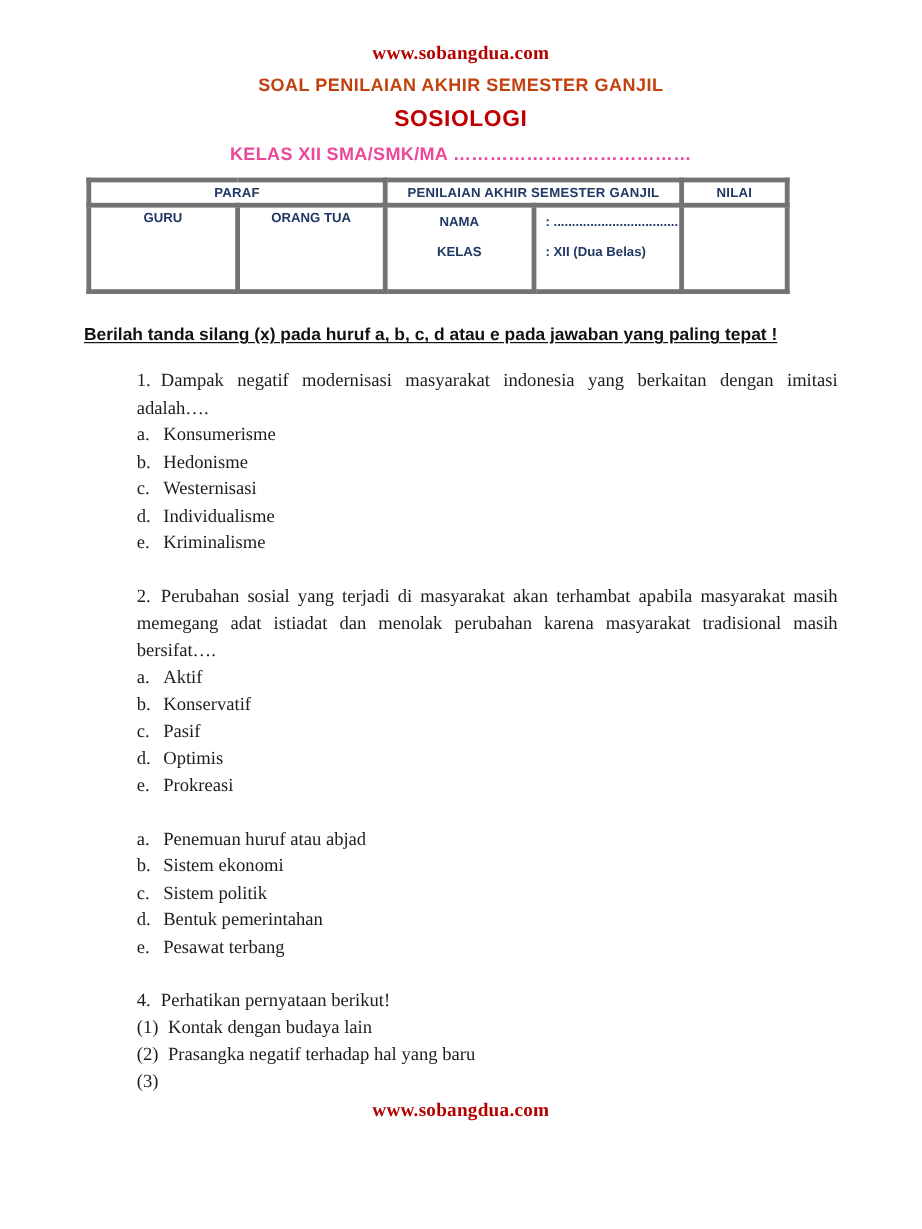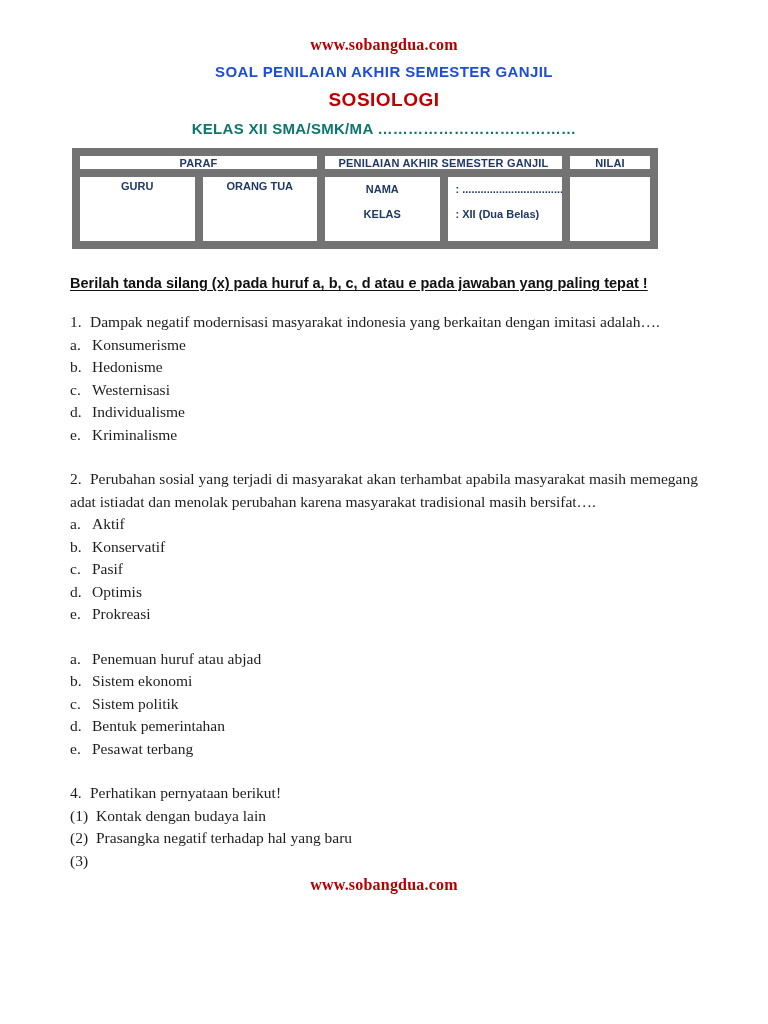--- a/index.html
+++ b/index.html
@@ -34,53 +34,53 @@
     text-decoration: underline;
     text-underline-offset: 3px;
     padding: 0 6px 1px 6px;
     letter-spacing: 1px;
   }
   .exam-title {
     margin-top: 9px;
     font-family: "Liberation Sans", sans-serif;
     font-weight: bold;
     font-size: 15px;
-    color: #1d4ed8;
+    color: #c2410c;
     letter-spacing: 0.4px;
   }
   .subject {
     margin-top: 9px;
     font-family: "Liberation Sans", sans-serif;
     font-weight: bold;
     font-size: 19px;
     color: #c00000;
     letter-spacing: 0.5px;
   }
   .kelas-line {
     margin-top: 9px;
     font-family: "Liberation Sans", sans-serif;
     font-weight: bold;
     font-size: 15px;
-    color: #0f766e;
+    color: #ec4899;
     letter-spacing: 0.3px;
     white-space: nowrap;
   }
 
   table.info {
     margin-top: 11px;
     margin-left: 2px;
     border-collapse: collapse;
     table-layout: fixed;
     width: 586px;
     font-family: "Liberation Sans", sans-serif;
     color: #1f3864;
     font-weight: bold;
   }
   table.info td {
-    border: 8px solid #737373;
+    border: 4px solid #737373;
     font-size: 11px;
     vertical-align: top;
   }
   table.info td.hdr {
     text-align: center;
     height: 21px;
     vertical-align: middle;
     letter-spacing: 0.2px;
   }
   td.c-guru { width: 90px; }
@@ -104,21 +104,21 @@
     margin-top: 26px;
     font-family: "Liberation Sans", sans-serif;
     font-weight: bold;
     font-size: 14.5px;
     color: #111;
     text-decoration: underline;
     text-underline-offset: 2px;
   }
 
   .qa { font-size: 15.5px; line-height: 22.5px; color: #1d1d1d; }
-  .question-block { margin-top: 22px; }
+  .question-block { margin-top: 22px; margin-left: 44px; }
   .q-text { text-align: justify; }
   .q-num { display: inline-block; min-width: 20px; }
   .opt { display: flex; }
   .opt-label { flex: 0 0 22px; }
   .opt4-label { flex: 0 0 26px; }
 
   .first-q { margin-top: 20px; }
 
   .footer {
     margin-top: 4px;

